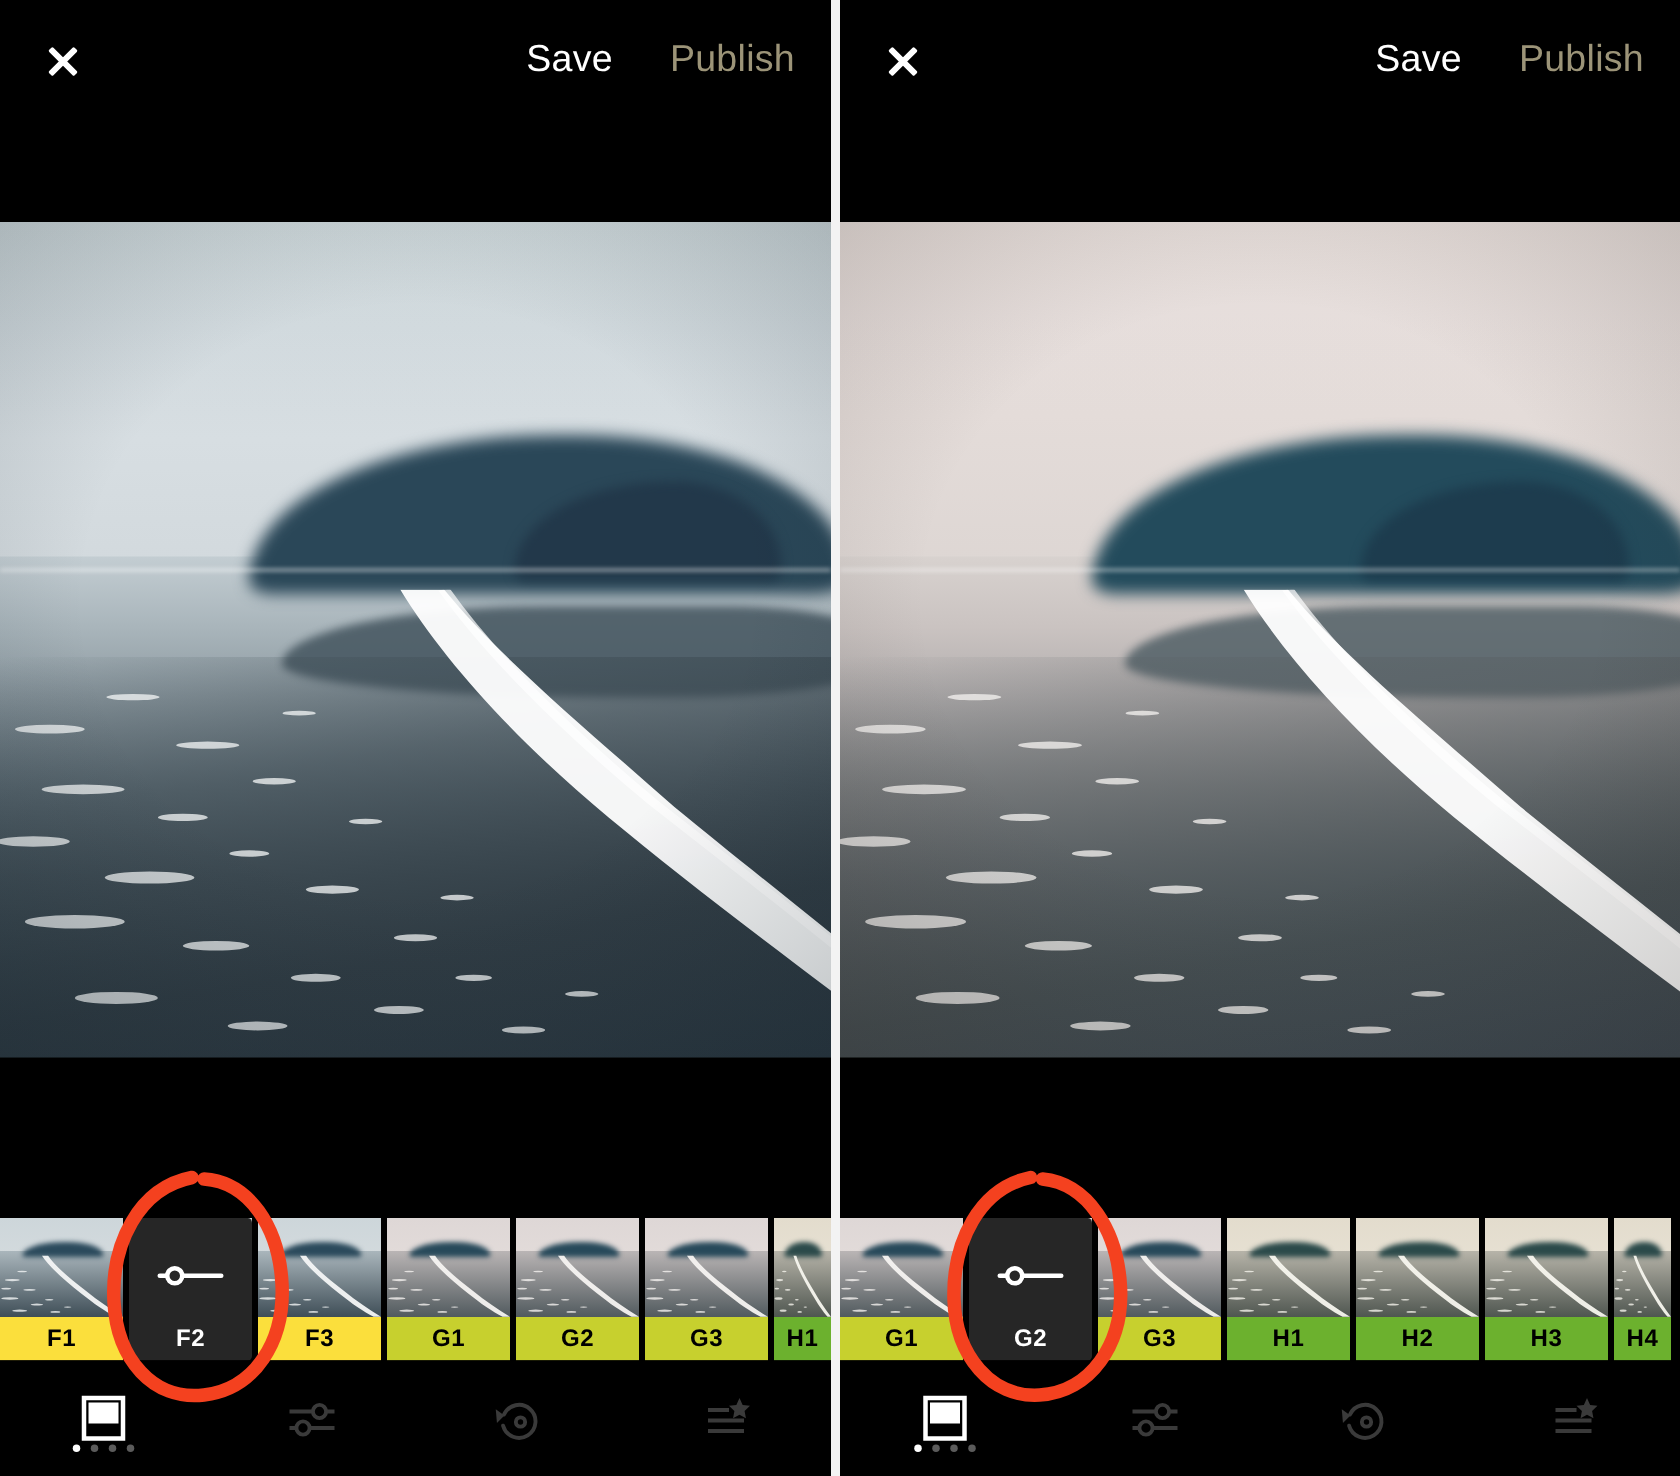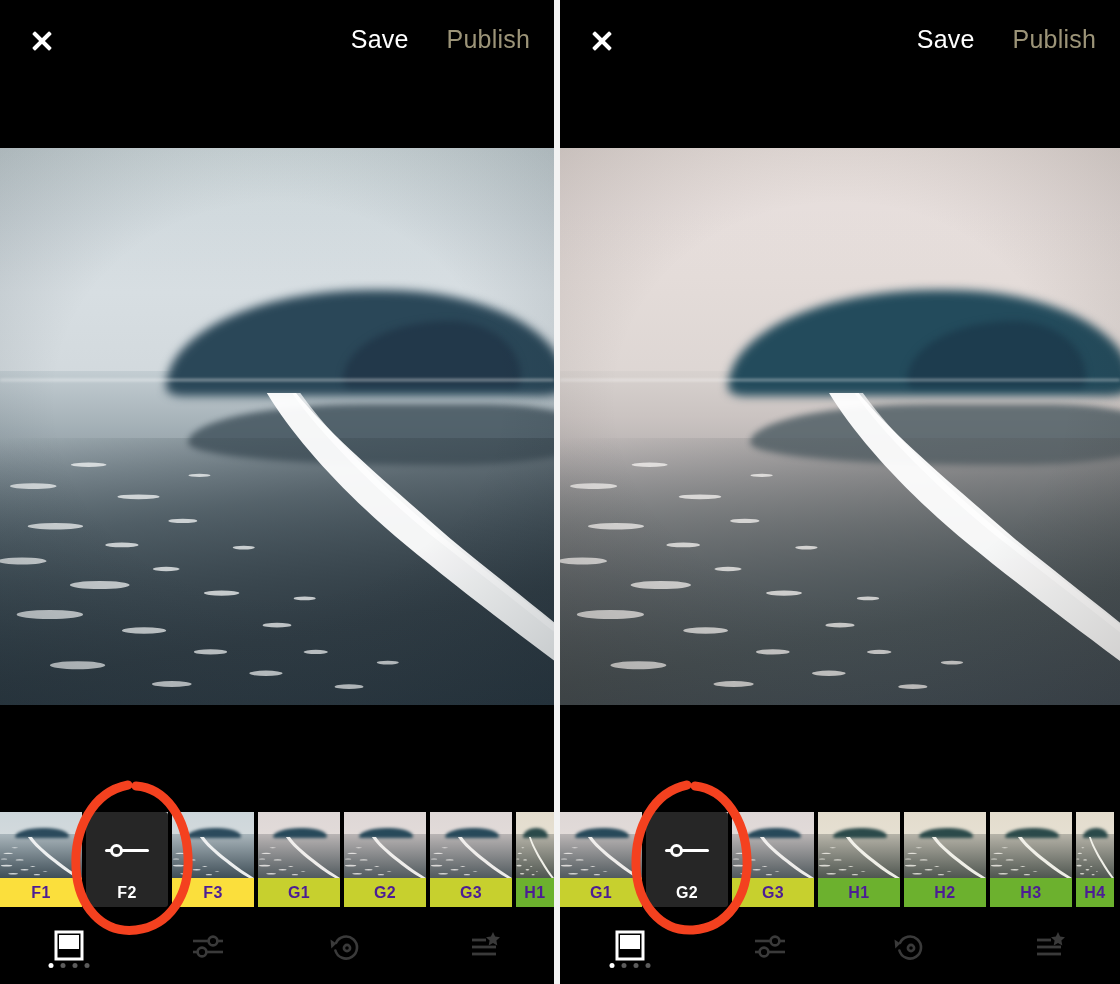--- a/index.html
+++ b/index.html
@@ -274,21 +274,21 @@
     width: 100%; height: 62%;
   }
   .thumb-foam svg { width: 100%; height: 100%; display: block; }
 
   .preset .label {
     position: absolute;
     left: 0; right: 0; bottom: 0;
     height: 29px;
     line-height: 29px;
     text-align: center;
-    color: #4c1d95;
+    color: #000000;
     font-size: 16px;
     font-weight: 700;
     letter-spacing: .4px;
   }
 
   
   .preset.selected .selected-overlay {
     position: absolute;
     inset: 0;
     background: #262626;

